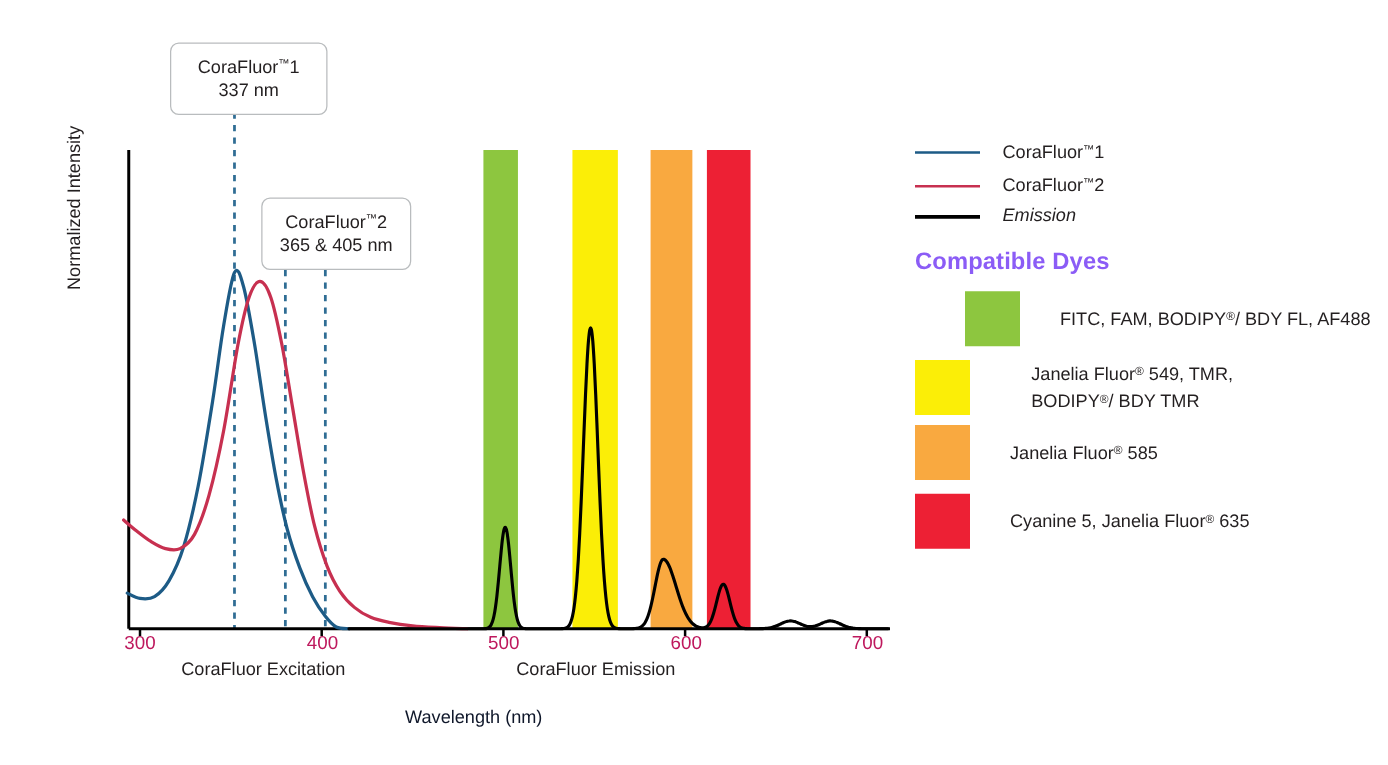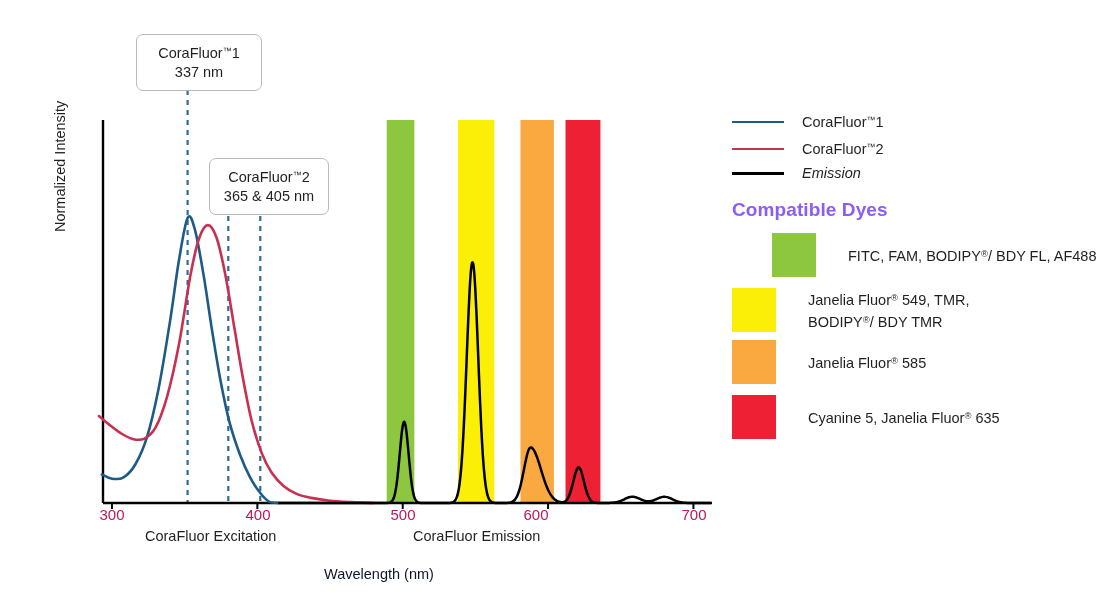--- a/index.html
+++ b/index.html
@@ -125,21 +125,21 @@
         <line x1="548.0799999999999" y1="503" x2="548.0799999999999" y2="509" stroke="#000" stroke-width="2"></line>
         <line x1="693.44" y1="503" x2="693.44" y2="509" stroke="#000" stroke-width="2"></line>
         <path d="M 101.82 474.50 C 103.52 475.21, 108.37 478.30, 112.00 478.77 C 115.63 479.25, 119.75 479.73, 123.63 477.35 C 127.51 474.98, 131.38 471.17, 135.26 464.52 C 139.13 457.88, 143.01 450.04, 146.89 437.45 C 150.76 424.86, 154.64 408.48, 158.52 389.00 C 162.39 369.52, 166.75 341.98, 170.14 320.60 C 173.54 299.23, 175.96 277.85, 178.87 260.75 C 181.77 243.65, 184.92 223.22, 187.59 218.00 C 190.25 212.78, 192.19 219.90, 194.86 229.40 C 197.52 238.90, 200.67 257.90, 203.58 275.00 C 206.48 292.10, 209.39 313.95, 212.30 332.00 C 215.21 350.05, 218.11 368.10, 221.02 383.30 C 223.93 398.50, 226.59 411.32, 229.74 423.20 C 232.89 435.07, 236.53 445.52, 239.92 454.55 C 243.31 463.58, 246.70 470.94, 250.09 477.35 C 253.48 483.76, 257.12 488.99, 260.27 493.02 C 263.42 497.06, 265.84 499.91, 268.99 501.57 C 272.14 503.24, 277.47 502.76, 279.16 503.00" fill="none" stroke="#1d5b86" stroke-width="2.6" stroke-linecap="round"></path>
         <path d="M 98.92 416.07 C 100.61 417.50, 105.46 421.77, 109.09 424.63 C 112.73 427.48, 116.85 430.80, 120.72 433.18 C 124.60 435.55, 128.47 437.93, 132.35 438.88 C 136.23 439.82, 140.10 440.77, 143.98 438.88 C 147.86 436.98, 151.73 434.60, 155.61 427.48 C 159.48 420.35, 163.36 409.90, 167.24 396.13 C 171.11 382.35, 174.99 365.01, 178.87 344.82 C 182.74 324.64, 187.10 292.81, 190.49 275.00 C 193.89 257.19, 196.31 246.26, 199.22 237.95 C 202.12 229.64, 205.03 225.13, 207.94 225.13 C 210.84 225.13, 213.75 229.64, 216.66 237.95 C 219.57 246.26, 222.47 260.27, 225.38 275.00 C 228.29 289.73, 231.20 309.20, 234.10 326.30 C 237.01 343.40, 239.92 361.93, 242.82 377.60 C 245.73 393.28, 248.40 407.76, 251.55 420.35 C 254.70 432.94, 258.33 444.34, 261.72 453.13 C 265.11 461.91, 268.26 467.61, 271.90 473.07 C 275.53 478.54, 279.41 482.43, 283.52 485.90 C 287.64 489.37, 292.00 491.88, 296.61 493.88 C 301.21 495.88, 305.57 496.73, 311.14 497.87 C 316.72 499.01, 323.26 500.01, 330.04 500.72 C 336.82 501.43, 344.58 501.76, 351.84 502.14 C 359.11 502.52, 370.01 502.86, 373.65 503.00" fill="none" stroke="#c73050" stroke-width="2.6" stroke-linecap="round"></path>
         <path d="M 279.16 503.00 L 359.11 503.00 L 359.11 503.00 C 359.31 503.00, 359.89 503.00, 360.27 503.00 C 360.66 503.00, 361.05 503.00, 361.44 503.00 C 361.83 503.00, 362.21 503.00, 362.60 503.00 C 362.99 503.00, 363.38 503.00, 363.76 503.00 C 364.15 503.00, 364.54 503.00, 364.93 503.00 C 365.31 503.00, 365.70 503.00, 366.09 503.00 C 366.48 503.00, 366.86 503.00, 367.25 503.00 C 367.64 503.00, 368.03 503.00, 368.42 503.00 C 368.80 503.00, 369.19 503.00, 369.58 503.00 C 369.97 503.00, 370.35 503.00, 370.74 503.00 C 371.13 503.00, 371.52 503.00, 371.90 503.00 C 372.29 503.00, 372.68 503.00, 373.07 503.00 C 373.45 503.00, 373.84 503.00, 374.23 503.00 C 374.62 503.00, 375.00 503.00, 375.39 503.00 C 375.78 503.00, 376.17 503.00, 376.56 503.00 C 376.94 503.00, 377.33 503.00, 377.72 503.00 C 378.11 503.00, 378.49 503.00, 378.88 503.00 C 379.27 503.00, 379.66 503.00, 380.04 503.00 C 380.43 503.00, 380.82 503.00, 381.21 503.00 C 381.59 503.00, 381.98 503.00, 382.37 503.00 C 382.76 503.00, 383.14 503.00, 383.53 503.00 C 383.92 503.00, 384.31 503.00, 384.70 503.00 C 385.08 502.99, 385.47 502.99, 385.86 502.98 C 386.25 502.98, 386.63 502.97, 387.02 502.96 C 387.41 502.94, 387.80 502.92, 388.18 502.88 C 388.57 502.84, 388.96 502.80, 389.35 502.71 C 389.73 502.61, 390.12 502.51, 390.51 502.31 C 390.90 502.11, 391.29 501.90, 391.67 501.50 C 392.06 501.11, 392.45 500.67, 392.84 499.96 C 393.22 499.25, 393.61 498.43, 394.00 497.24 C 394.39 496.05, 394.77 494.65, 395.16 492.81 C 395.55 490.97, 395.94 488.80, 396.32 486.18 C 396.71 483.56, 397.10 480.49, 397.49 477.09 C 397.87 473.69, 398.26 469.77, 398.65 465.76 C 399.04 461.75, 399.43 457.26, 399.81 453.04 C 400.20 448.82, 400.59 444.31, 400.98 440.46 C 401.36 436.61, 401.75 432.79, 402.14 429.93 C 402.53 427.08, 402.91 424.67, 403.30 423.34 C 403.69 422.01, 404.08 421.50, 404.46 421.95 C 404.85 422.40, 405.24 423.90, 405.63 426.04 C 406.01 428.19, 406.40 431.38, 406.79 434.81 C 407.18 438.24, 407.57 442.50, 407.95 446.62 C 408.34 450.73, 408.73 455.32, 409.12 459.49 C 409.50 463.67, 409.89 467.93, 410.28 471.67 C 410.67 475.41, 411.05 478.92, 411.44 481.94 C 411.83 484.96, 412.22 487.57, 412.60 489.79 C 412.99 492.02, 413.38 493.77, 413.77 495.27 C 414.15 496.77, 414.54 497.85, 414.93 498.78 C 415.32 499.71, 415.71 500.32, 416.09 500.85 C 416.48 501.38, 416.87 501.69, 417.26 501.98 C 417.64 502.26, 418.03 502.41, 418.42 502.55 C 418.81 502.68, 419.19 502.75, 419.58 502.81 C 419.97 502.88, 420.36 502.90, 420.74 502.93 C 421.13 502.95, 421.52 502.96, 421.91 502.97 C 422.30 502.98, 422.68 502.99, 423.07 502.99 C 423.46 503.00, 423.85 503.00, 424.23 503.00 C 424.62 503.00, 425.01 503.00, 425.40 503.00 C 425.78 503.00, 426.17 503.00, 426.56 503.00 C 426.95 503.00, 427.33 503.00, 427.72 503.00 C 428.11 503.00, 428.50 503.00, 428.88 503.00 C 429.27 503.00, 429.66 503.00, 430.05 503.00 C 430.44 503.00, 430.82 503.00, 431.21 503.00 C 431.60 503.00, 431.99 503.00, 432.37 503.00 C 432.76 503.00, 433.15 503.00, 433.54 503.00 C 433.92 503.00, 434.31 503.00, 434.70 503.00 C 435.09 503.00, 435.47 503.00, 435.86 503.00 C 436.25 503.00, 436.64 503.00, 437.02 503.00 C 437.41 503.00, 437.80 503.00, 438.19 503.00 C 438.58 503.00, 438.96 503.00, 439.35 503.00 C 439.74 503.00, 440.13 503.00, 440.51 503.00 C 440.90 503.00, 441.29 503.00, 441.68 503.00 C 442.06 503.00, 442.45 503.00, 442.84 503.00 C 443.23 503.00, 443.61 503.00, 444.00 503.00 C 444.39 503.00, 444.78 503.00, 445.17 503.00 C 445.55 503.00, 445.94 502.99, 446.33 502.99 C 446.72 502.99, 447.10 502.99, 447.49 502.98 C 447.88 502.97, 448.27 502.97, 448.65 502.96 C 449.04 502.94, 449.43 502.93, 449.82 502.90 C 450.20 502.87, 450.59 502.84, 450.98 502.78 C 451.37 502.72, 451.75 502.66, 452.14 502.54 C 452.53 502.42, 452.92 502.30, 453.31 502.08 C 453.69 501.86, 454.08 501.62, 454.47 501.23 C 454.86 500.84, 455.24 500.40, 455.63 499.73 C 456.02 499.06, 456.41 498.30, 456.79 497.20 C 457.18 496.11, 457.57 494.86, 457.96 493.14 C 458.34 491.42, 458.73 489.45, 459.12 486.89 C 459.51 484.32, 459.89 481.39, 460.28 477.73 C 460.67 474.08, 461.06 469.91, 461.45 464.97 C 461.83 460.02, 462.22 454.41, 462.61 448.04 C 463.00 441.68, 463.38 434.53, 463.77 426.77 C 464.16 419.01, 464.55 410.42, 464.93 401.50 C 465.32 392.58, 465.71 382.88, 466.10 373.27 C 466.48 363.66, 466.87 353.45, 467.26 343.83 C 467.65 334.21, 468.04 324.33, 468.42 315.54 C 468.81 306.75, 469.20 298.16, 469.59 291.07 C 469.97 283.98, 470.36 277.62, 470.75 273.00 C 471.14 268.39, 471.52 265.00, 471.91 263.40 C 472.30 261.80, 472.69 261.80, 473.07 263.40 C 473.46 265.00, 473.85 268.39, 474.24 273.00 C 474.62 277.62, 475.01 283.98, 475.40 291.07 C 475.79 298.16, 476.18 306.75, 476.56 315.54 C 476.95 324.33, 477.34 334.21, 477.73 343.83 C 478.11 353.45, 478.50 363.66, 478.89 373.27 C 479.28 382.88, 479.66 392.58, 480.05 401.50 C 480.44 410.42, 480.83 419.01, 481.21 426.77 C 481.60 434.53, 481.99 441.68, 482.38 448.04 C 482.76 454.41, 483.15 460.02, 483.54 464.97 C 483.93 469.91, 484.32 474.08, 484.70 477.73 C 485.09 481.39, 485.48 484.32, 485.87 486.89 C 486.25 489.45, 486.64 491.42, 487.03 493.14 C 487.42 494.86, 487.80 496.11, 488.19 497.20 C 488.58 498.30, 488.97 499.06, 489.35 499.73 C 489.74 500.40, 490.13 500.84, 490.52 501.23 C 490.91 501.62, 491.29 501.86, 491.68 502.08 C 492.07 502.30, 492.46 502.42, 492.84 502.54 C 493.23 502.66, 493.62 502.72, 494.01 502.78 C 494.39 502.84, 494.78 502.87, 495.17 502.90 C 495.56 502.93, 495.94 502.94, 496.33 502.96 C 496.72 502.97, 497.11 502.97, 497.49 502.98 C 497.88 502.99, 498.27 502.99, 498.66 502.99 C 499.05 502.99, 499.43 503.00, 499.82 503.00 C 500.21 503.00, 500.60 503.00, 500.98 503.00 C 501.37 503.00, 501.76 503.00, 502.15 502.99 C 502.53 502.99, 502.92 502.99, 503.31 502.99 C 503.70 502.99, 504.08 502.98, 504.47 502.98 C 504.86 502.97, 505.25 502.96, 505.63 502.95 C 506.02 502.94, 506.41 502.93, 506.80 502.91 C 507.19 502.89, 507.57 502.87, 507.96 502.84 C 508.35 502.80, 508.74 502.77, 509.12 502.71 C 509.51 502.65, 509.90 502.59, 510.29 502.50 C 510.67 502.40, 511.06 502.30, 511.45 502.15 C 511.84 502.00, 512.22 501.84, 512.61 501.61 C 513.00 501.39, 513.39 501.13, 513.78 500.80 C 514.16 500.47, 514.55 500.09, 514.94 499.62 C 515.33 499.14, 515.71 498.61, 516.10 497.96 C 516.49 497.31, 516.88 496.57, 517.26 495.71 C 517.65 494.85, 518.04 493.88, 518.43 492.78 C 518.81 491.68, 519.20 490.46, 519.59 489.11 C 519.98 487.76, 520.36 486.27, 520.75 484.68 C 521.14 483.09, 521.53 481.36, 521.92 479.58 C 522.30 477.79, 522.69 475.87, 523.08 473.96 C 523.47 472.04, 523.85 470.02, 524.24 468.08 C 524.63 466.13, 525.02 464.13, 525.40 462.28 C 525.79 460.43, 526.18 458.59, 526.57 456.96 C 526.95 455.33, 527.34 453.79, 527.73 452.51 C 528.12 451.24, 528.50 450.13, 528.89 449.31 C 529.28 448.50, 529.67 447.94, 530.06 447.64 C 530.44 447.34, 530.83 447.42, 531.22 447.51 C 531.61 447.61, 531.99 447.87, 532.38 448.22 C 532.77 448.57, 533.16 449.04, 533.54 449.60 C 533.93 450.17, 534.32 450.85, 534.71 451.61 C 535.09 452.37, 535.48 453.24, 535.87 454.17 C 536.26 455.10, 536.65 456.13, 537.03 457.20 C 537.42 458.27, 537.81 459.41, 538.20 460.58 C 538.58 461.75, 538.97 462.98, 539.36 464.21 C 539.75 465.45, 540.13 466.72, 540.52 467.98 C 540.91 469.25, 541.30 470.53, 541.68 471.79 C 542.07 473.05, 542.46 474.31, 542.85 475.54 C 543.23 476.76, 543.62 477.97, 544.01 479.14 C 544.40 480.31, 544.79 481.45, 545.17 482.53 C 545.56 483.62, 545.95 484.67, 546.34 485.67 C 546.72 486.66, 547.11 487.61, 547.50 488.51 C 547.89 489.40, 548.27 490.25, 548.66 491.04 C 549.05 491.83, 549.44 492.56, 549.82 493.25 C 550.21 493.94, 550.60 494.57, 550.99 495.16 C 551.37 495.74, 551.76 496.28, 552.15 496.77 C 552.54 497.26, 552.93 497.70, 553.31 498.11 C 553.70 498.52, 554.09 498.88, 554.48 499.21 C 554.86 499.55, 555.25 499.84, 555.64 500.10 C 556.03 500.37, 556.41 500.60, 556.80 500.81 C 557.19 501.02, 557.58 501.20, 557.96 501.35 C 558.35 501.51, 558.74 501.65, 559.13 501.76 C 559.51 501.87, 559.90 501.97, 560.29 502.04 C 560.68 502.11, 561.07 502.16, 561.45 502.18 C 561.84 502.21, 562.23 502.21, 562.62 502.18 C 563.00 502.14, 563.39 502.09, 563.78 501.97 C 564.17 501.86, 564.55 501.71, 564.94 501.49 C 565.33 501.27, 565.72 501.00, 566.10 500.63 C 566.49 500.26, 566.88 499.83, 567.27 499.26 C 567.66 498.70, 568.04 498.05, 568.43 497.26 C 568.82 496.47, 569.21 495.57, 569.59 494.53 C 569.98 493.49, 570.37 492.31, 570.76 491.04 C 571.14 489.76, 571.53 488.33, 571.92 486.87 C 572.31 485.41, 572.69 483.81, 573.08 482.26 C 573.47 480.71, 573.86 479.07, 574.24 477.57 C 574.63 476.08, 575.02 474.56, 575.41 473.28 C 575.80 472.00, 576.18 470.80, 576.57 469.90 C 576.96 468.99, 577.35 468.26, 577.73 467.85 C 578.12 467.44, 578.51 467.29, 578.90 467.43 C 579.28 467.57, 579.67 468.02, 580.06 468.69 C 580.45 469.36, 580.83 470.34, 581.22 471.45 C 581.61 472.56, 582.00 473.94, 582.38 475.35 C 582.77 476.76, 583.16 478.36, 583.55 479.91 C 583.94 481.45, 584.32 483.09, 584.71 484.61 C 585.10 486.14, 585.49 487.67, 585.87 489.05 C 586.26 490.43, 586.65 491.74, 587.04 492.91 C 587.42 494.08, 587.81 495.12, 588.20 496.04 C 588.59 496.96, 588.97 497.75, 589.36 498.43 C 589.75 499.11, 590.14 499.66, 590.53 500.14 C 590.91 500.61, 591.30 500.98, 591.69 501.29 C 592.08 501.61, 592.46 501.83, 592.85 502.03 C 593.24 502.22, 593.63 502.36, 594.01 502.47 C 594.40 502.59, 594.79 502.66, 595.18 502.73 C 595.56 502.79, 595.95 502.83, 596.34 502.87 C 596.73 502.90, 597.11 502.92, 597.50 502.94 C 597.89 502.95, 598.28 502.96, 598.67 502.97 C 599.05 502.98, 599.44 502.98, 599.83 502.99 C 600.22 502.99, 600.60 502.99, 600.99 502.99 C 601.38 502.99, 601.77 502.99, 602.15 502.99 C 602.54 502.99, 602.93 502.99, 603.32 502.99 C 603.70 502.99, 604.09 502.99, 604.48 502.99 C 604.87 502.98, 605.25 502.98, 605.64 502.98 C 606.03 502.97, 606.42 502.97, 606.81 502.96 C 607.19 502.96, 607.58 502.95, 607.97 502.94 C 608.36 502.93, 608.74 502.92, 609.13 502.91 C 609.52 502.90, 609.91 502.88, 610.29 502.87 C 610.68 502.85, 611.07 502.83, 611.46 502.80 C 611.84 502.78, 612.23 502.75, 612.62 502.71 C 613.01 502.68, 613.40 502.64, 613.78 502.59 C 614.17 502.54, 614.56 502.49, 614.95 502.43 C 615.33 502.37, 615.72 502.30, 616.11 502.22 C 616.50 502.15, 616.88 502.06, 617.27 501.97 C 617.66 501.87, 618.05 501.77, 618.43 501.65 C 618.82 501.54, 619.21 501.41, 619.60 501.28 C 619.98 501.14, 620.37 501.00, 620.76 500.84 C 621.15 500.69, 621.54 500.53, 621.92 500.36 C 622.31 500.19, 622.70 500.01, 623.09 499.83 C 623.47 499.65, 623.86 499.47, 624.25 499.28 C 624.64 499.10, 625.02 498.91, 625.41 498.73 C 625.80 498.55, 626.19 498.37, 626.57 498.20 C 626.96 498.03, 627.35 497.86, 627.74 497.71 C 628.12 497.56, 628.51 497.42, 628.90 497.30 C 629.29 497.18, 629.68 497.08, 630.06 496.99 C 630.45 496.91, 630.84 496.84, 631.23 496.80 C 631.61 496.75, 632.00 496.73, 632.39 496.73 C 632.78 496.73, 633.16 496.75, 633.55 496.79 C 633.94 496.84, 634.33 496.90, 634.71 496.99 C 635.10 497.07, 635.49 497.18, 635.88 497.29 C 636.27 497.41, 636.65 497.55, 637.04 497.70 C 637.43 497.84, 637.82 498.00, 638.20 498.17 C 638.59 498.33, 638.98 498.51, 639.37 498.68 C 639.75 498.86, 640.14 499.04, 640.53 499.21 C 640.92 499.38, 641.30 499.56, 641.69 499.72 C 642.08 499.89, 642.47 500.05, 642.85 500.19 C 643.24 500.34, 643.63 500.48, 644.02 500.60 C 644.41 500.73, 644.79 500.84, 645.18 500.93 C 645.57 501.03, 645.96 501.11, 646.34 501.17 C 646.73 501.23, 647.12 501.27, 647.51 501.30 C 647.89 501.33, 648.28 501.34, 648.67 501.33 C 649.06 501.32, 649.44 501.29, 649.83 501.25 C 650.22 501.20, 650.61 501.14, 650.99 501.06 C 651.38 500.98, 651.77 500.89, 652.16 500.78 C 652.55 500.67, 652.93 500.54, 653.32 500.41 C 653.71 500.27, 654.10 500.12, 654.48 499.97 C 654.87 499.81, 655.26 499.64, 655.65 499.47 C 656.03 499.30, 656.42 499.12, 656.81 498.95 C 657.20 498.77, 657.58 498.59, 657.97 498.42 C 658.36 498.25, 658.75 498.08, 659.14 497.93 C 659.52 497.77, 659.91 497.62, 660.30 497.48 C 660.69 497.35, 661.07 497.23, 661.46 497.13 C 661.85 497.02, 662.24 496.94, 662.62 496.87 C 663.01 496.81, 663.40 496.77, 663.79 496.74 C 664.17 496.72, 664.56 496.72, 664.95 496.75 C 665.34 496.77, 665.72 496.81, 666.11 496.88 C 666.50 496.94, 666.89 497.03, 667.28 497.13 C 667.66 497.24, 668.05 497.36, 668.44 497.50 C 668.83 497.63, 669.21 497.79, 669.60 497.95 C 669.99 498.11, 670.38 498.28, 670.76 498.46 C 671.15 498.64, 671.54 498.82, 671.93 499.00 C 672.31 499.19, 672.70 499.38, 673.09 499.56 C 673.48 499.74, 673.86 499.92, 674.25 500.10 C 674.64 500.27, 675.03 500.44, 675.42 500.61 C 675.80 500.77, 676.19 500.92, 676.58 501.07 C 676.97 501.21, 677.35 501.35, 677.74 501.47 C 678.13 501.60, 678.52 501.71, 678.90 501.82 C 679.29 501.92, 679.68 502.02, 680.07 502.10 C 680.45 502.19, 680.84 502.27, 681.23 502.33 C 681.62 502.40, 682.01 502.46, 682.39 502.52 C 682.78 502.57, 683.17 502.62, 683.56 502.66 C 683.94 502.70, 684.33 502.73, 684.72 502.76 C 685.11 502.79, 685.49 502.82, 685.88 502.84 C 686.27 502.86, 686.66 502.88, 687.04 502.89 C 687.43 502.91, 687.82 502.92, 688.21 502.93 C 688.59 502.94, 688.98 502.95, 689.37 502.95 C 689.76 502.96, 690.15 502.97, 690.53 502.97 C 690.92 502.98, 691.31 502.98, 691.70 502.98 C 692.08 502.99, 692.47 502.99, 692.86 502.99 C 693.25 502.99, 693.63 502.99, 694.02 502.99 C 694.41 503.00, 694.80 503.00, 695.18 503.00 C 695.57 503.00, 695.96 503.00, 696.35 503.00 C 696.73 503.00, 697.12 503.00, 697.51 503.00 C 697.90 503.00, 698.29 503.00, 698.67 503.00 C 699.06 503.00, 699.45 503.00, 699.84 503.00 C 700.22 503.00, 700.61 503.00, 701.00 503.00 C 701.39 503.00, 701.77 503.00, 702.16 503.00 C 702.55 503.00, 702.94 503.00, 703.32 503.00 C 703.71 503.00, 704.10 503.00, 704.49 503.00 C 704.87 503.00, 705.26 503.00, 705.65 503.00 C 706.04 503.00, 706.43 503.00, 706.81 503.00 C 707.20 503.00, 707.59 503.00, 707.98 503.00 C 708.36 503.00, 708.75 503.00, 709.14 503.00 C 709.53 503.00, 710.11 503.00, 710.30 503.00" fill="none" stroke="#000" stroke-width="2.5" stroke-linejoin="round" stroke-linecap="round"></path>
       </svg>
 
     <div class="tick-label" style="left:82px; top:506px;">300</div>
     <div class="tick-label" style="left:228px; top:506px;">400</div>
     <div class="tick-label" style="left:373px; top:506px;">500</div>
-    <div class="tick-label" style="left:506px; top:506px;">600</div>
+    <div class="tick-label" style="left:519px; top:506px;">600</div>
     <div class="tick-label" style="left:664px; top:506px;">700</div>
 
     <div class="axis-caption" style="left:145px; top:528px;">CoraFluor Excitation</div>
     <div class="axis-caption" style="left:413px; top:528px;">CoraFluor Emission</div>
 
     <div id="ylabel">Normalized Intensity</div>
     <div id="xlabel">Wavelength (nm)</div>
 
     <div class="callout" style="left:136px; top:34px; width:126px;">
       <span>CoraFluor<sup class="tm">™</sup>1</span>
@@ -169,21 +169,21 @@
       <span class="leg-text">Emission</span>
     </div>
 
     <div id="dyes-title">Compatible Dyes</div>
 
     <div class="dye-row" style="left:2px; top:233px;padding-left:40px;">
       <span class="dye-swatch" style="background:#8dc63f;"></span>
       <span class="dye-text">FITC, FAM, BODIPY<sup class="reg">®</sup>/ BDY FL, AF488</span>
     </div>
 
-    <div class="dye-row" style="left:2px; top:288px;">
+    <div class="dye-row" style="left:2px; top:288px;gap:17px;">
       <span class="dye-swatch" style="background:#fbee07;"></span>
       <span class="dye-text">
         Janelia Fluor<sup class="reg">®</sup> 549, TMR,<br>BODIPY<sup class="reg">®</sup>/ BDY TMR
       </span>
     </div>
 
     <div class="dye-row" style="left:2px; top:340px;">
       <span class="dye-swatch" style="background:#f9a940;"></span>
       <span class="dye-text">Janelia Fluor<sup class="reg">®</sup> 585</span>
     </div>

